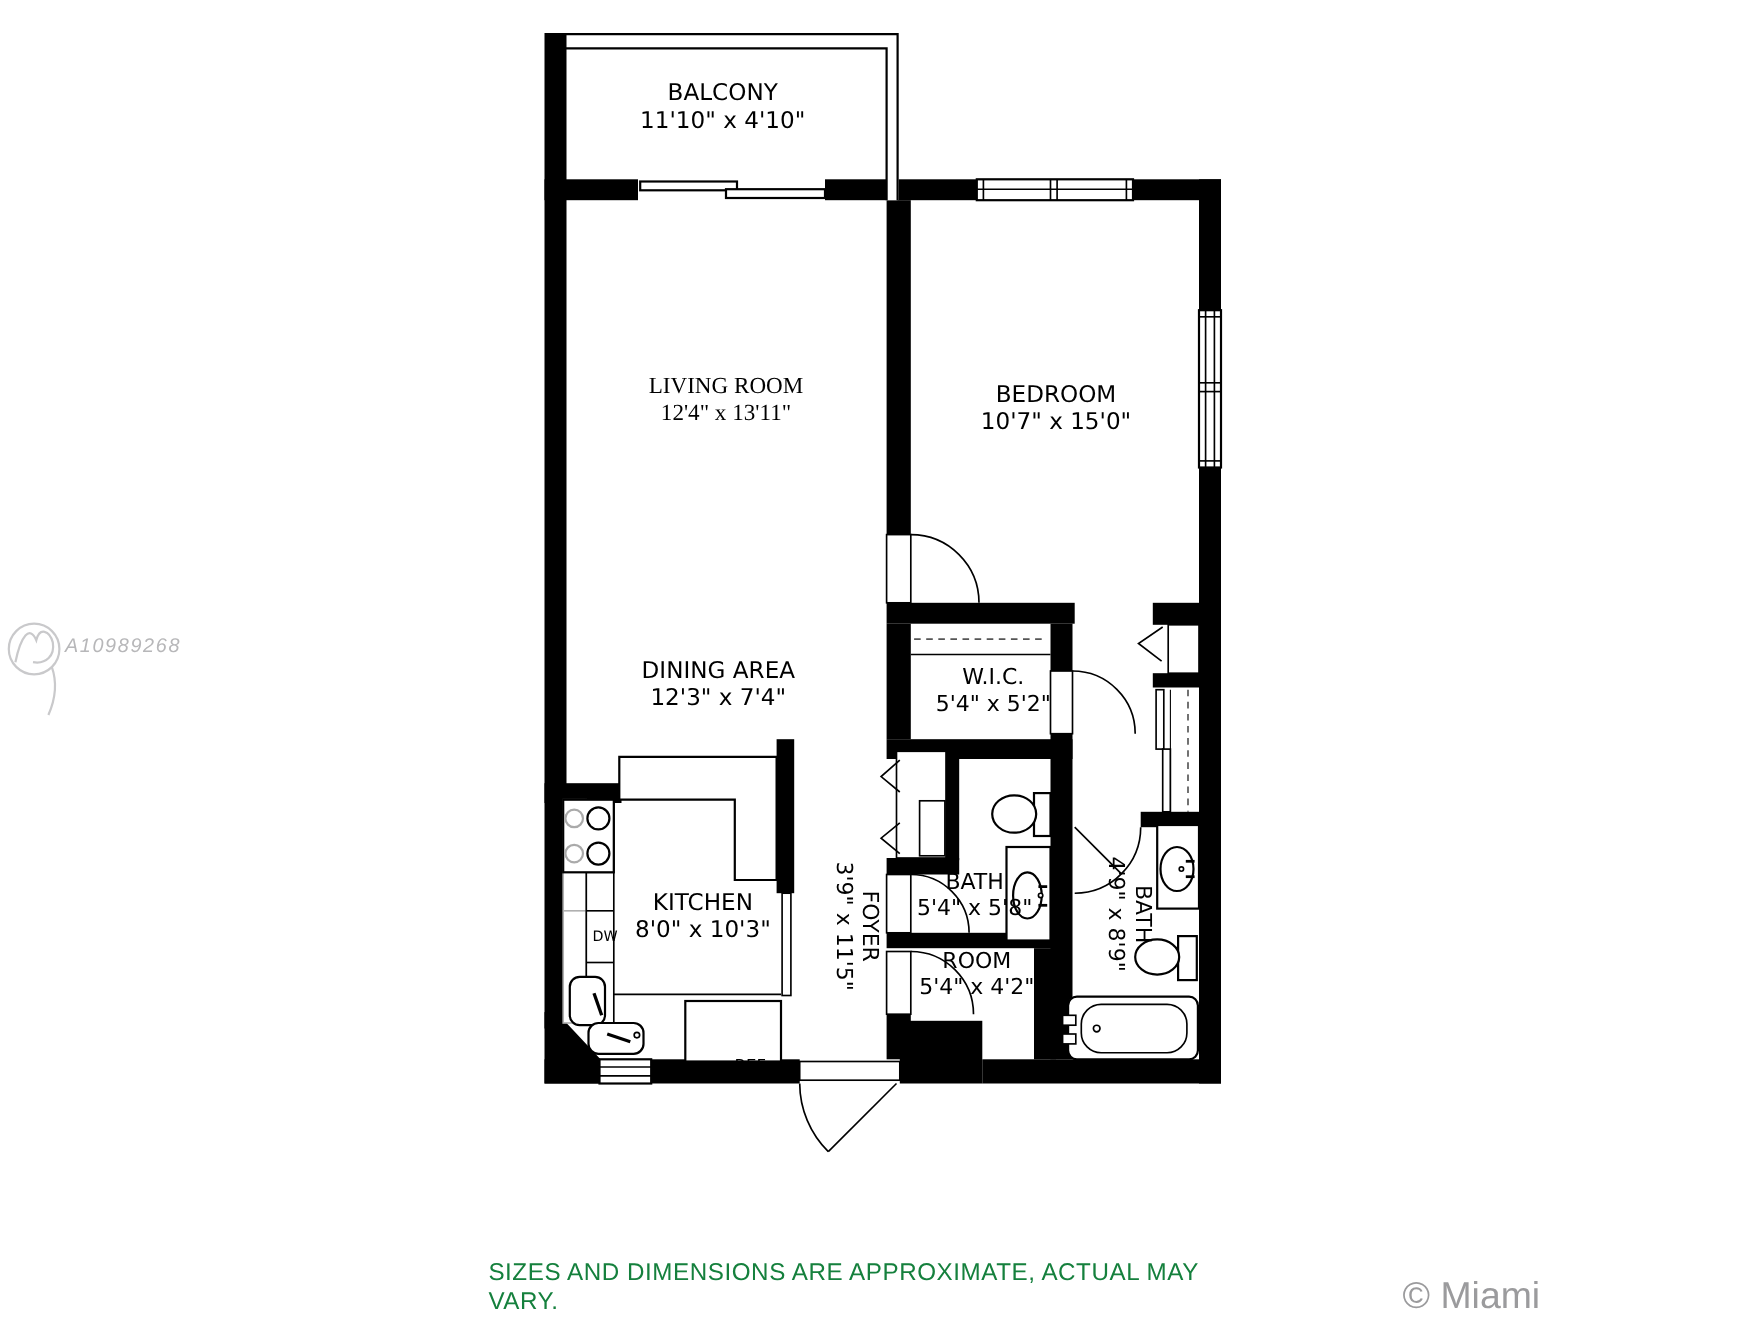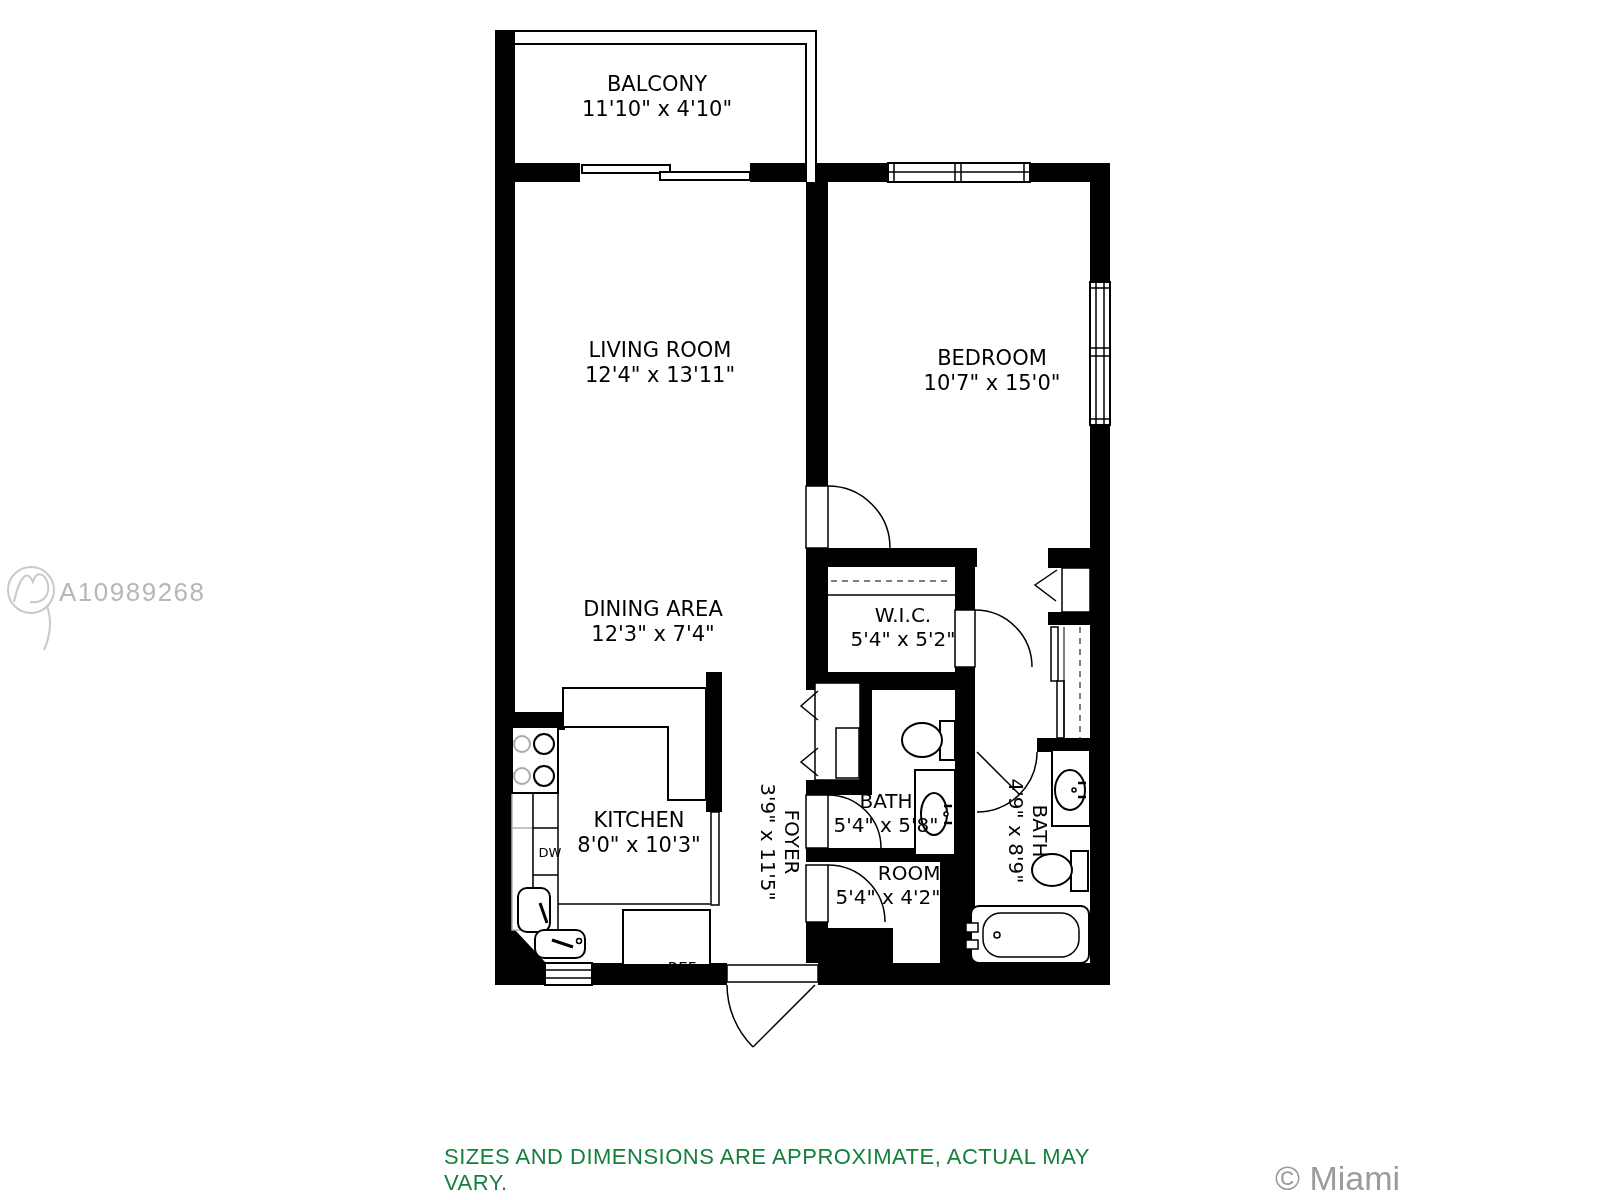--- a/index.html
+++ b/index.html
@@ -6,22 +6,22 @@
   #stage{position:relative;width:1482px;height:1200px;background:#fff;overflow:hidden;
          font-family:"DejaVu Sans",sans-serif;}
   #plan-svg{position:absolute;left:0;top:0;}
   .lbl{position:absolute;transform:translateX(-50%);text-align:center;color:#000;
        font-size:21px;line-height:1.18;white-space:nowrap;}
   .lbl.sm{font-size:20px;}
   .lbl.rot{transform:translate(-50%,-50%) rotate(90deg);}
   .fixlbl{position:absolute;transform:translate(-50%,-50%);color:#000;white-space:nowrap;padding-left:32px;}
   #dw-label{font-size:13px;}
   #ref-label{font-size:15px;margin-top:32px;}
-  #watermark-text{position:absolute;left:59px;top:577px;font-size:26px;letter-spacing:1.5px;
-       color:#b7b7b9;font-family:"Liberation Sans",sans-serif;}
+  #watermark-text{position:absolute;left:59px;top:577px;font-size:18px;letter-spacing:1.5px;
+       color:#b7b7b9;font-family:"Liberation Sans",sans-serif;font-style:italic;}
   #disclaimer{position:absolute;left:790px;top:1144px;transform:translateX(-50%);
        font-size:22px;letter-spacing:.5px;color:#15803d;font-family:"Liberation Sans",sans-serif;}
   #copyright{position:absolute;left:1275px;top:1159px;font-size:34px;color:#9b9b9d;
        font-family:"Liberation Sans",sans-serif;}
 </style>
 </head>
 <body>
 
 <div id="stage">
 
@@ -208,25 +208,25 @@
       <circle cx="31" cy="590" r="23"></circle>
       <path d="M14,602 C19,578 27,568 33,582 C36,570 45,573 48,584 C50,596 42,604 30,602"></path>
       <path d="M47,606 C52,620 51,634 44,650"></path>
     </g>
   </svg>
 
   <div class="lbl" style="left:657px;top:72px;">
     <div>BALCONY</div>
     <div>11'10" x 4'10"</div>
   </div>
-  <div class="lbl" style="left:660px;top:338px;">
+  <div class="lbl" style="left:660px;top:338px;font-family:Liberation Serif, serif;">
     <div>LIVING ROOM</div>
     <div>12'4" x 13'11"</div>
   </div>
-  <div class="lbl" style="left:992px;top:346px;">
+  <div class="lbl" style="left:960px;top:346px;">
     <div>BEDROOM</div>
     <div>10'7" x 15'0"</div>
   </div>
   <div class="lbl" style="left:653px;top:597px;">
     <div>DINING AREA</div>
     <div>12'3" x 7'4"</div>
   </div>
   <div class="lbl sm" style="left:903px;top:604px;">
     <div>W.I.C.</div>
     <div>5'4" x 5'2"</div>
@@ -240,21 +240,21 @@
     <div>3'9" x 11'5"</div>
   </div>
   <div class="lbl sm" style="left:886px;top:790px;">
     <div>BATH</div>
     <div>5'4" x 5'8"</div>
   </div>
   <div class="lbl sm rot" style="left:1027px;top:831px;">
     <div>BATH</div>
     <div>4'9" x 8'9"</div>
   </div>
-  <div class="lbl sm" style="left:888px;top:862px;text-align:right;">
+  <div class="lbl sm" style="left:888px;top:862px;">
     <div>ROOM</div>
     <div>5'4" x 4'2"</div>
   </div>
 
   <div class="fixlbl" id="dw-label" style="left:534px;top:852px;">DW</div>
   <div class="fixlbl" id="ref-label" style="left:666px;top:937px;">REF</div>
 
   <div id="watermark-text">A10989268</div>
 
   <div id="disclaimer">SIZES AND DIMENSIONS ARE APPROXIMATE, ACTUAL MAY VARY.</div>

